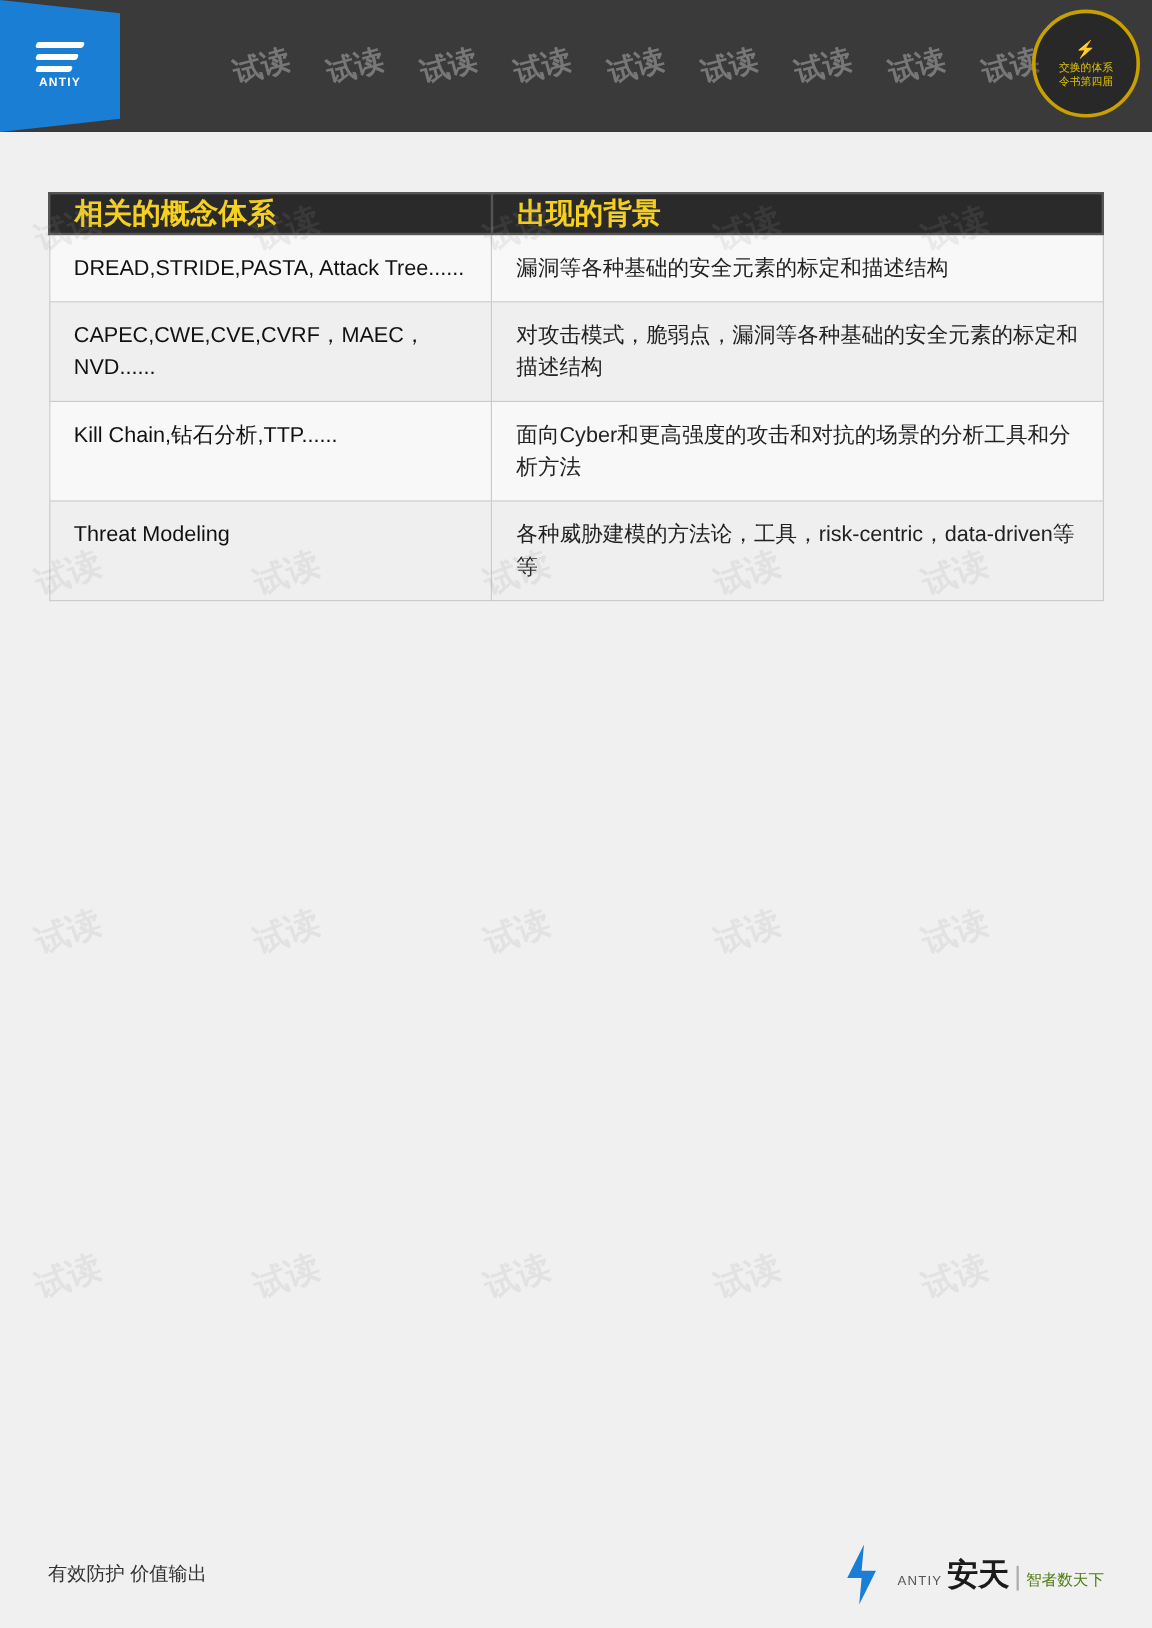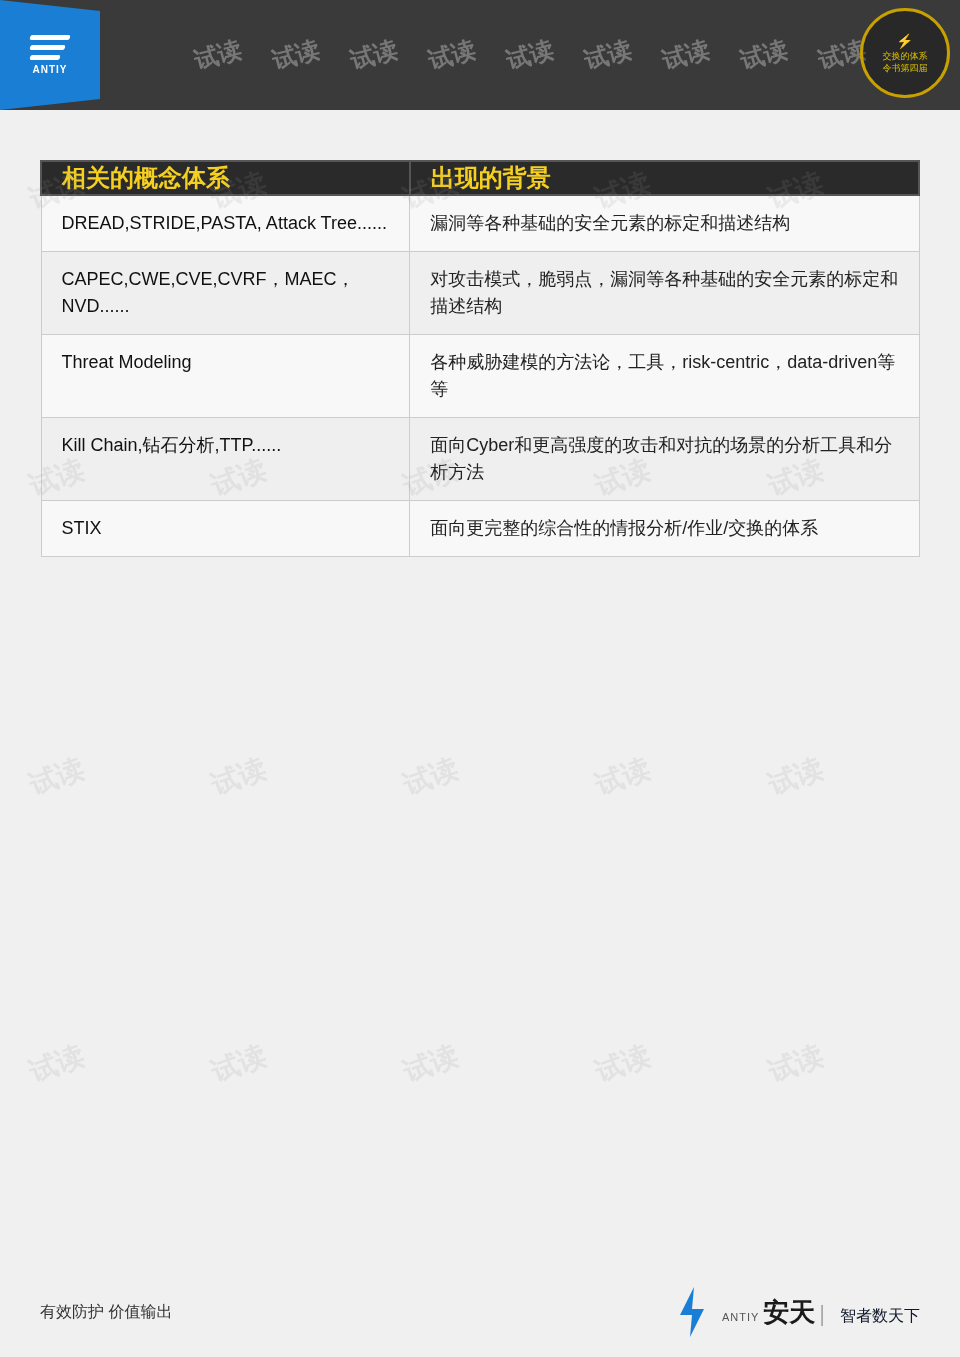--- a/index.html
+++ b/index.html
@@ -262,43 +262,39 @@
     <tbody id="table-body">
         <tr>
           <td class="left-col">DREAD,STRIDE,PASTA, Attack Tree......</td>
           <td class="right-col">漏洞等各种基础的安全元素的标定和描述结构</td>
         </tr>
         <tr>
           <td class="left-col">CAPEC,CWE,CVE,CVRF，MAEC，NVD......</td>
           <td class="right-col">对攻击模式，脆弱点，漏洞等各种基础的安全元素的标定和描述结构</td>
         </tr>
         <tr>
-          <td class="left-col">Threat Modeling</td>
-          <td class="right-col">各种威胁建模的方法论，工具，risk-centric，data-driven等等</td>
-        </tr>
-        <tr>
           <td class="left-col">Kill Chain,钻石分析,TTP......</td>
           <td class="right-col">面向Cyber和更高强度的攻击和对抗的场景的分析工具和分析方法</td>
         </tr>
         <tr>
-          <td class="left-col">STIX</td>
-          <td class="right-col">面向更完整的综合性的情报分析/作业/交换的体系</td>
+          <td class="left-col">Threat Modeling</td>
+          <td class="right-col">各种威胁建模的方法论，工具，risk-centric，data-driven等等</td>
         </tr>
       </tbody>
   </table>
 </div>
 
 <div class="footer">
   <div class="footer-left">有效防护 价值输出</div>
   <div class="footer-right">
     <svg width="40" height="50" viewBox="0 0 40 50">
       <polygon points="22,0 8,28 20,28 18,50 32,22 20,22" fill="#1a7fd4"></polygon>
     </svg>
     <div>
       <div style="display:flex;align-items:baseline;gap:4px;">
         <span style="font-size:11px;color:#555;letter-spacing:1px;">ANTIY</span>
         <span style="font-size:26px;font-weight:bold;color:#1a1a1a;">安天</span>
         <span style="font-size:22px;color:#aaa;">|</span>
-        <span style="font-size:16px;color:#0f172a;margin-left:11px;">智者数天下</span>
+        <span style="font-size:13px;color:#4d7c0f;">智者数天下</span>
       </div>
     </div>
   </div>
 </div>
 
 </body></html>

